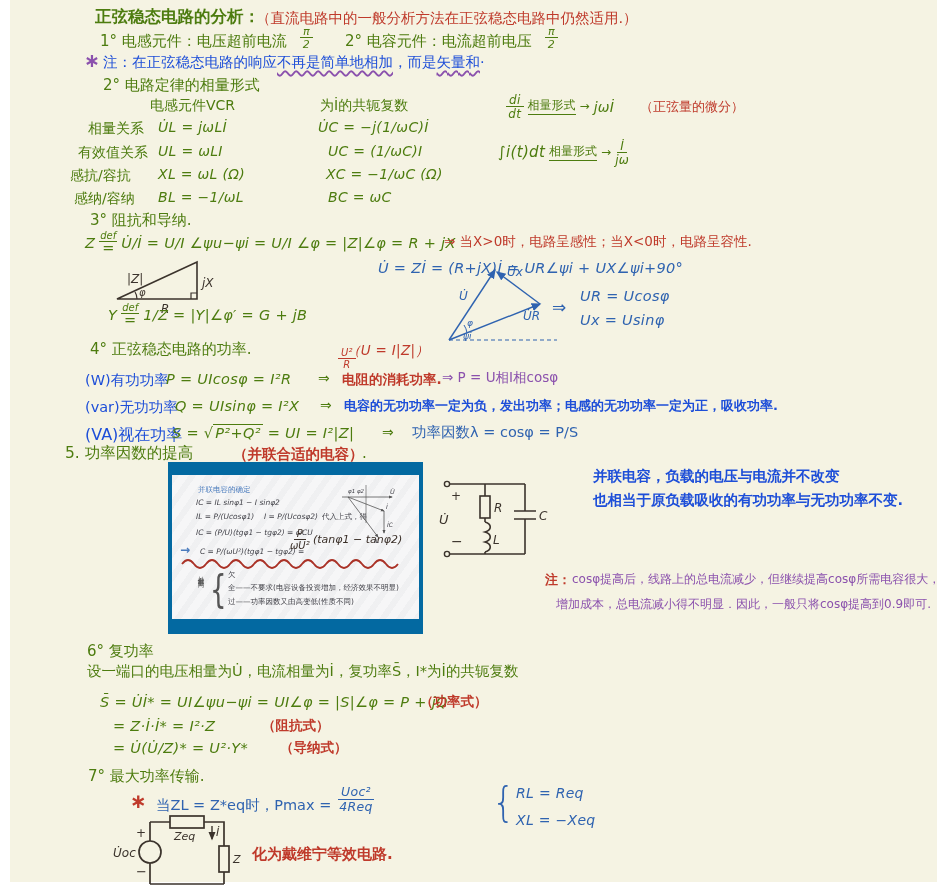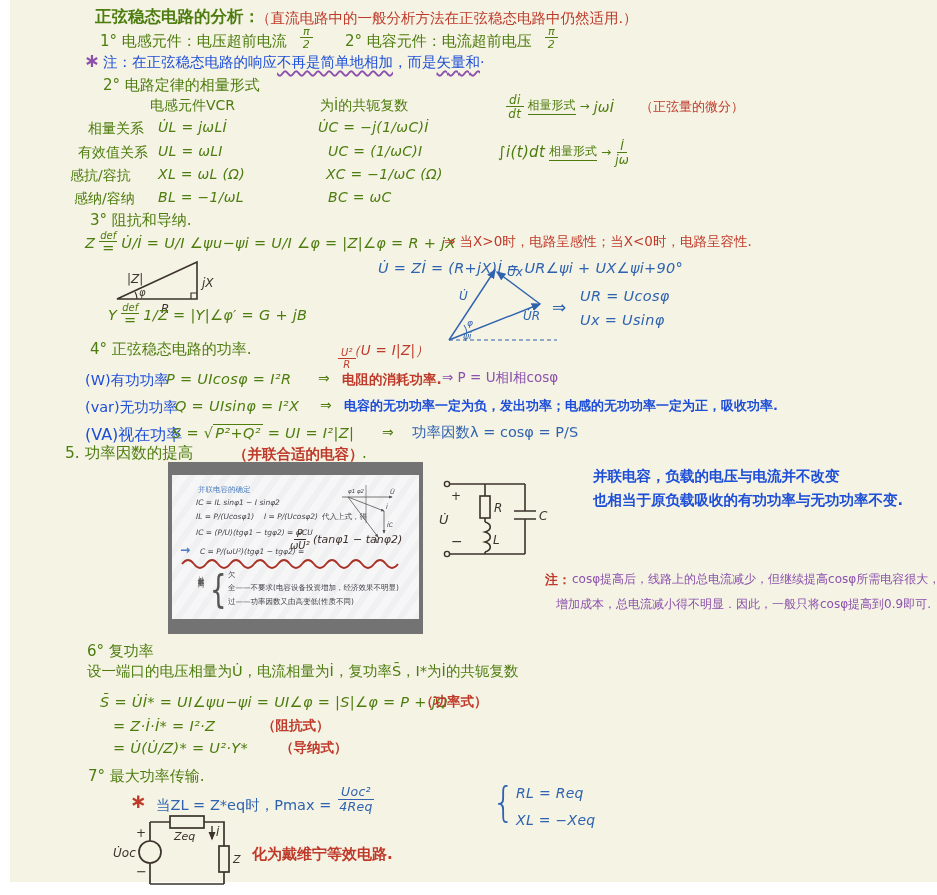--- a/index.html
+++ b/index.html
@@ -14,21 +14,21 @@
   .fr{display:inline-flex;flex-direction:column;align-items:center;line-height:1;vertical-align:middle;}
   .fn{border-bottom:1.4px solid currentColor;padding:0 3px;}
   .fd{padding-top:1px;}
   .defeq{display:inline-flex;flex-direction:column;align-items:center;line-height:1;}
   .defeq .dl{font-size:10px;font-style:italic;border-bottom:1.2px solid currentColor;padding:0 1px;}
   .defeq .ds{margin-top:-1px;}
   .wavy{text-decoration:underline;text-decoration-style:wavy;text-decoration-color:#8b51ad;text-decoration-thickness:1.5px;text-underline-offset:3px;}
   .uarr{border-bottom:1.3px solid currentColor;padding-bottom:1px;}
   .ovl{border-top:1.4px solid currentColor;padding:0 2px;}
   
-  #slide{position:absolute;left:168px;top:462px;width:255px;height:172px;background:#737373;}
+  #slide{position:absolute;left:168px;top:462px;width:255px;height:172px;background:#0369a1;}
   #slide .content{position:absolute;left:4px;top:13px;right:4px;bottom:15px;background:#f6f6f7;
      background-image:repeating-linear-gradient(125deg,rgba(120,130,140,.05) 0 6px,rgba(0,0,0,0) 6px 14px);}
   .sl{position:absolute;white-space:nowrap;color:#3f3f46;font-size:7.5px;font-style:italic;}
   .slb{color:#4a7bbd;font-style:normal;}
   svg{position:absolute;overflow:visible;}
   svg text{font-family:"DejaVu Sans",sans-serif;font-style:italic;}
 </style>
 </head>
 <body>
 

